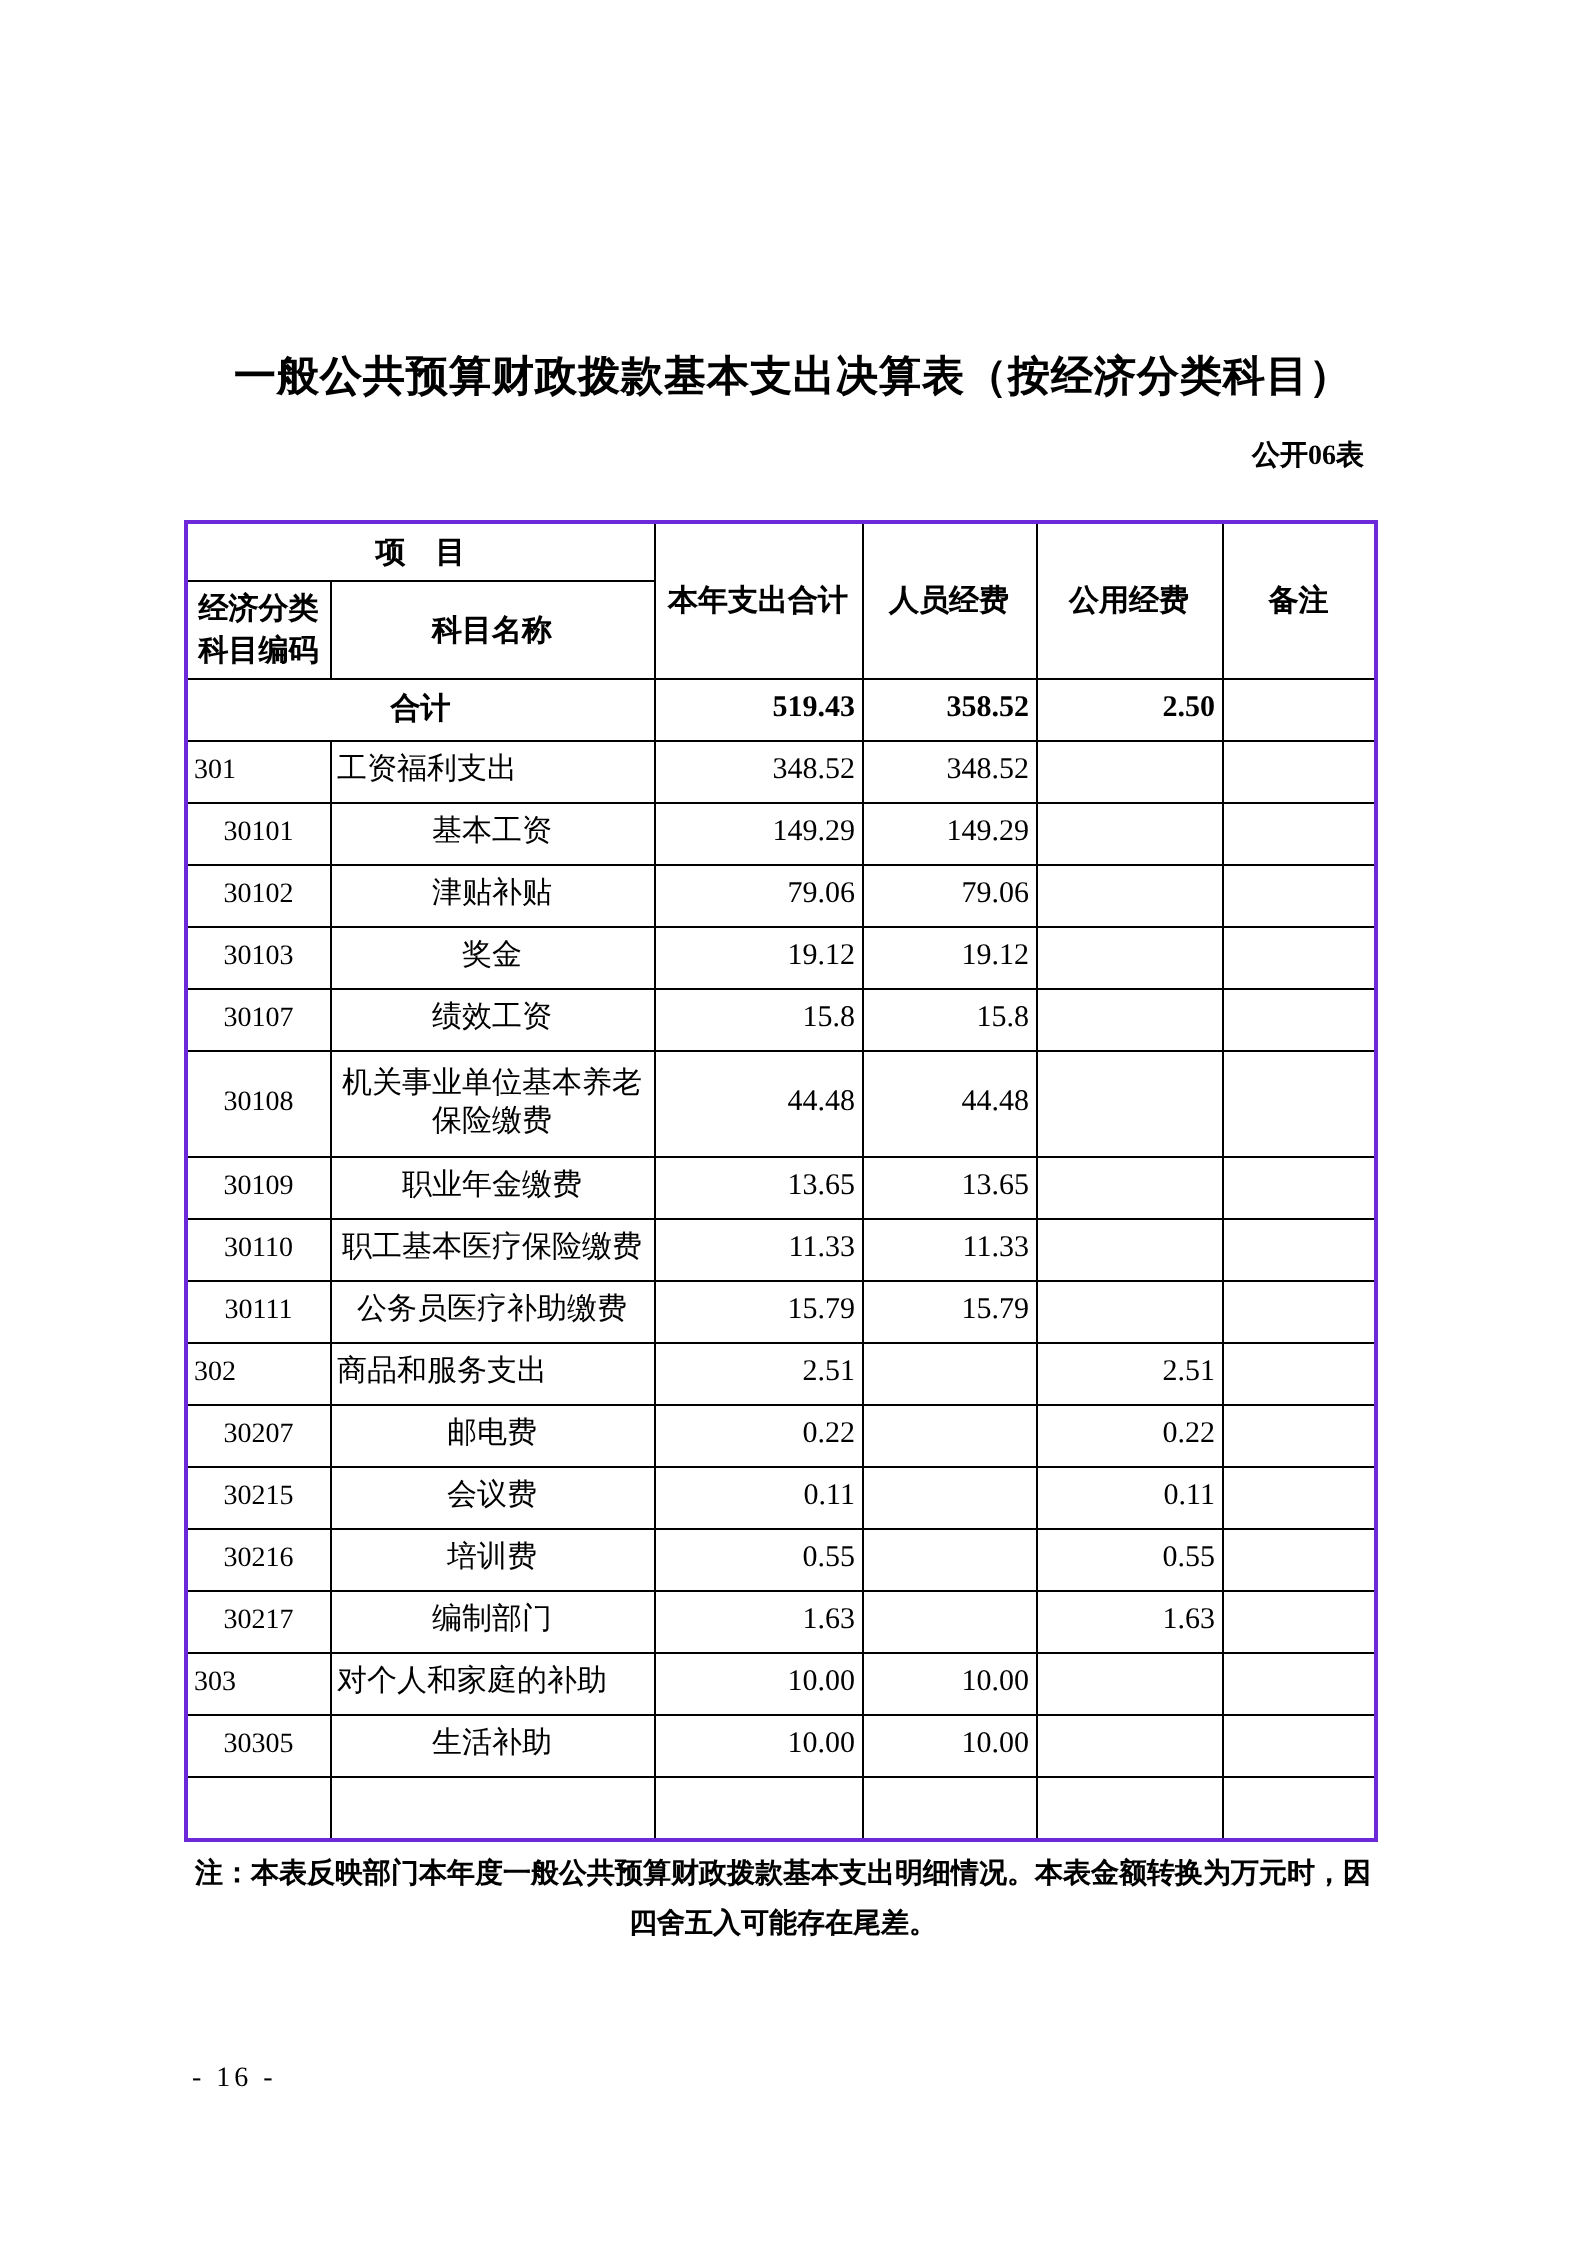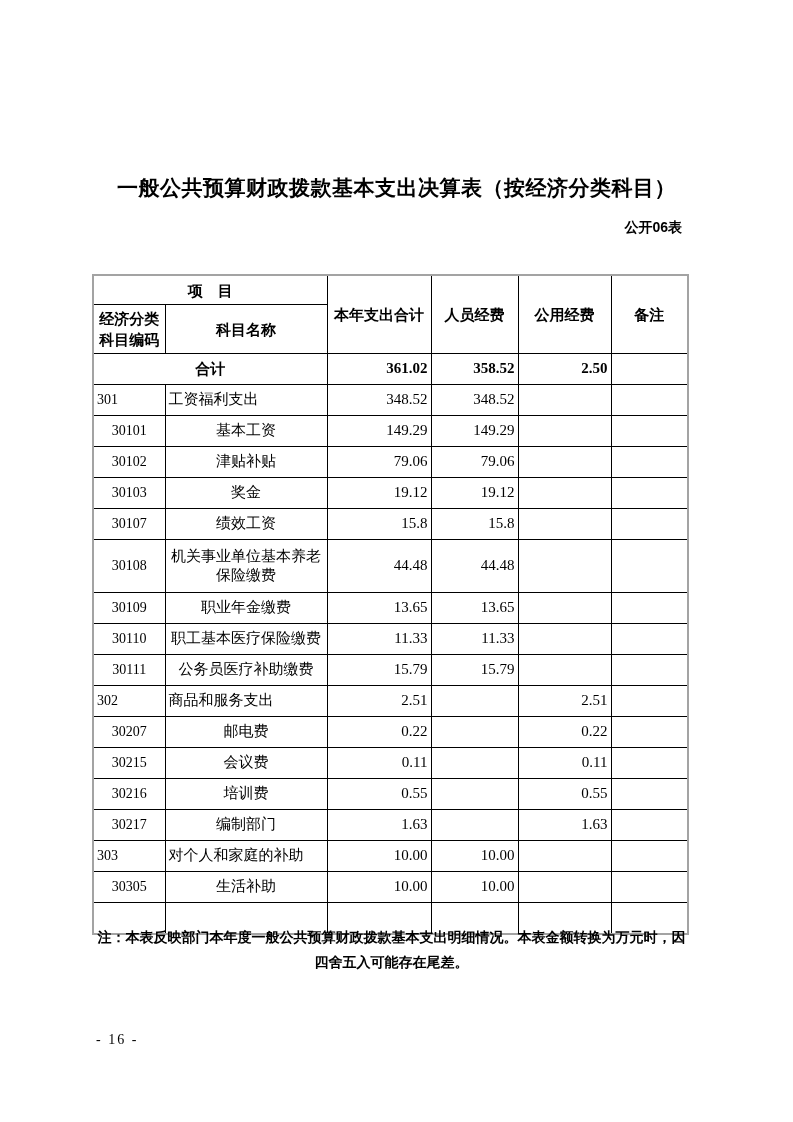--- a/index.html
+++ b/index.html
@@ -21,41 +21,41 @@
     font-weight: bold;
     font-size: 21px;
     letter-spacing: 0.5px;
     white-space: nowrap;
   }
   .table-no {
     position: absolute;
     top: 219px; left: 92px;
     width: 590px;
     text-align: right;
-    font-family: Liberation Sans, sans-serif;
+    font-family: Liberation Serif, serif;
     font-weight: bold;
     font-size: 14px;
   }
   .meta-row {
     position: absolute;
     top: 240px; left: 92px;
     width: 595px;
     display: flex;
     justify-content: space-between;
     font-family: "Liberation Sans", sans-serif;
     font-weight: bold;
     font-size: 14px;
   }
   table.grid {
     position: absolute;
-    top: 274px; left: 92px;
+    top: 260px; left: 92px;
     width: 597px;
     border-collapse: collapse;
     table-layout: fixed;
-    border: 2px solid #a3a3a3;
+    border: 2px solid #6d28d9;
   }
   .grid th, .grid td {
     border: 1px solid #000;
     padding: 0 2px;
     overflow: hidden;
     vertical-align: middle;
   }
   .grid th {
     font-family: "Liberation Sans", sans-serif;
     font-weight: bold;
@@ -130,21 +130,21 @@
       <th rowspan="2">人员经费</th>
       <th rowspan="2">公用经费</th>
       <th rowspan="2">备注</th>
     </tr>
     <tr class="hdr-second">
       <th class="hdr-code">经济分类科目编码</th>
       <th>科目名称</th>
     </tr>
     <tr class="total-row">
       <td colspan="2" class="label">合计</td>
-      <td class="num">361.02</td>
+      <td class="num">519.43</td>
       <td class="num">358.52</td>
       <td class="num">2.50</td>
       <td class="num"></td>
     </tr>
     <tr class="top">
       <td class="code">301</td>
       <td class="name">工资福利支出</td>
       <td class="num">348.52</td>
       <td class="num">348.52</td>
       <td class="num"></td>

